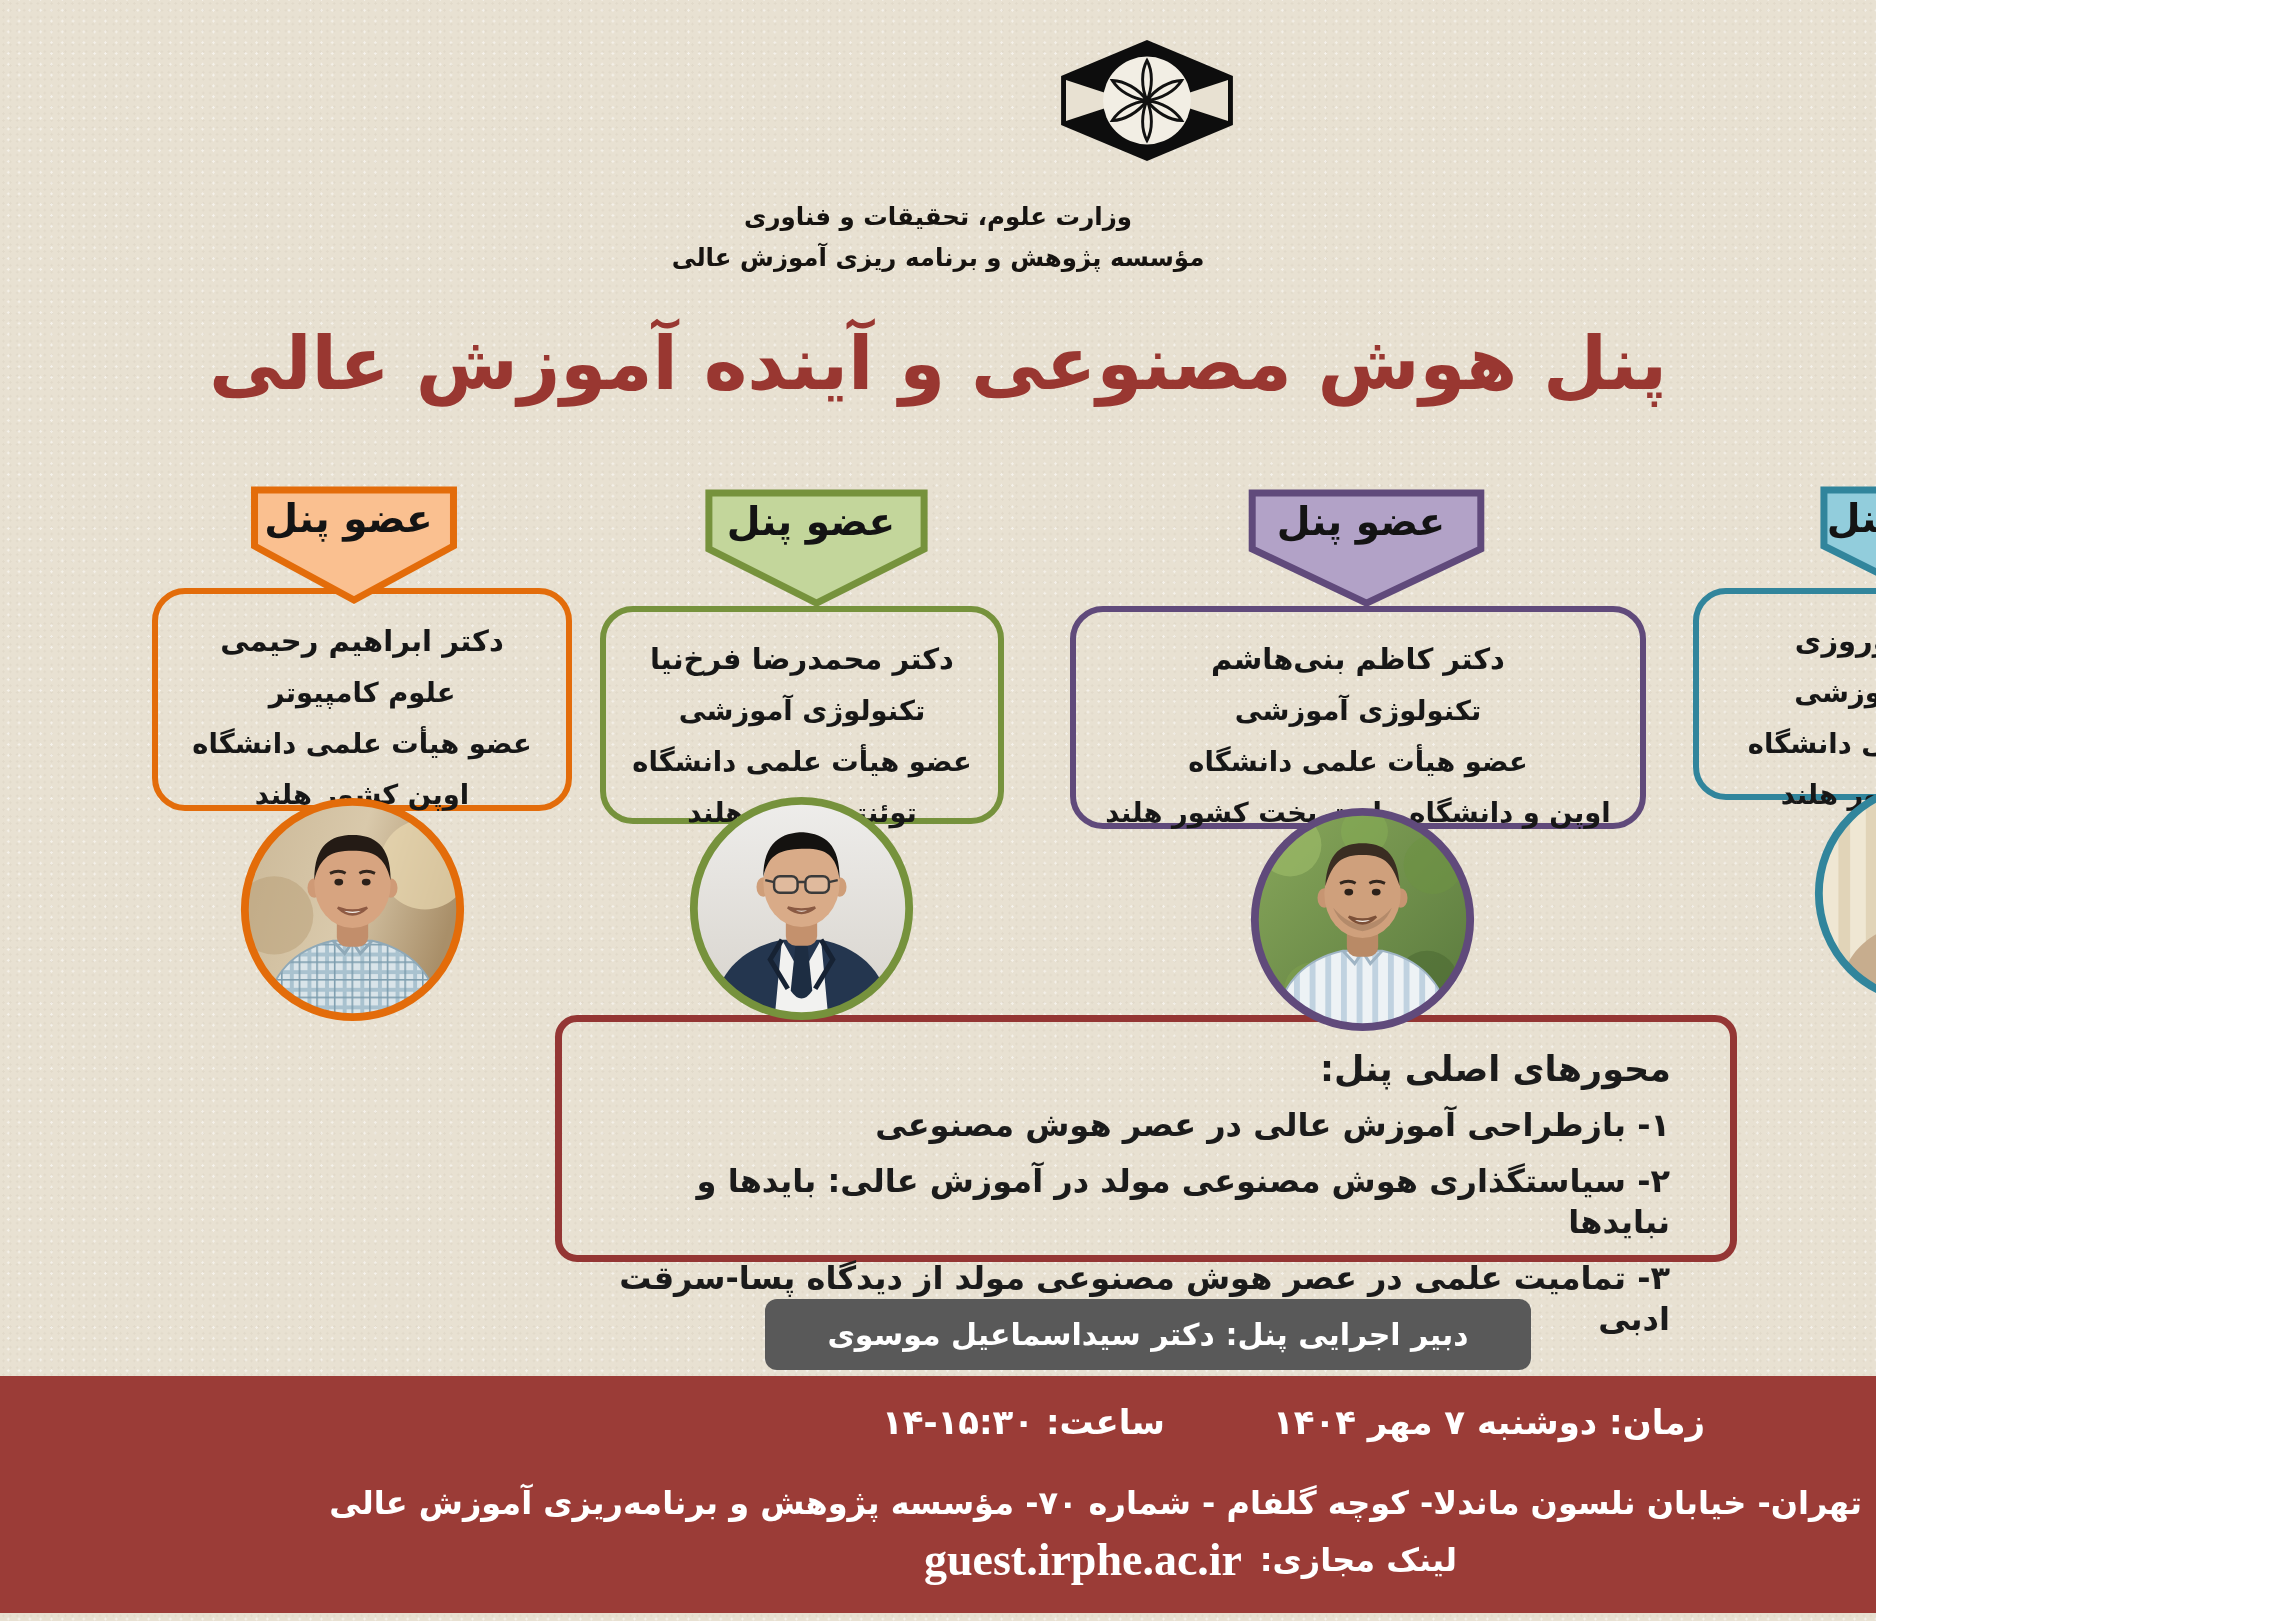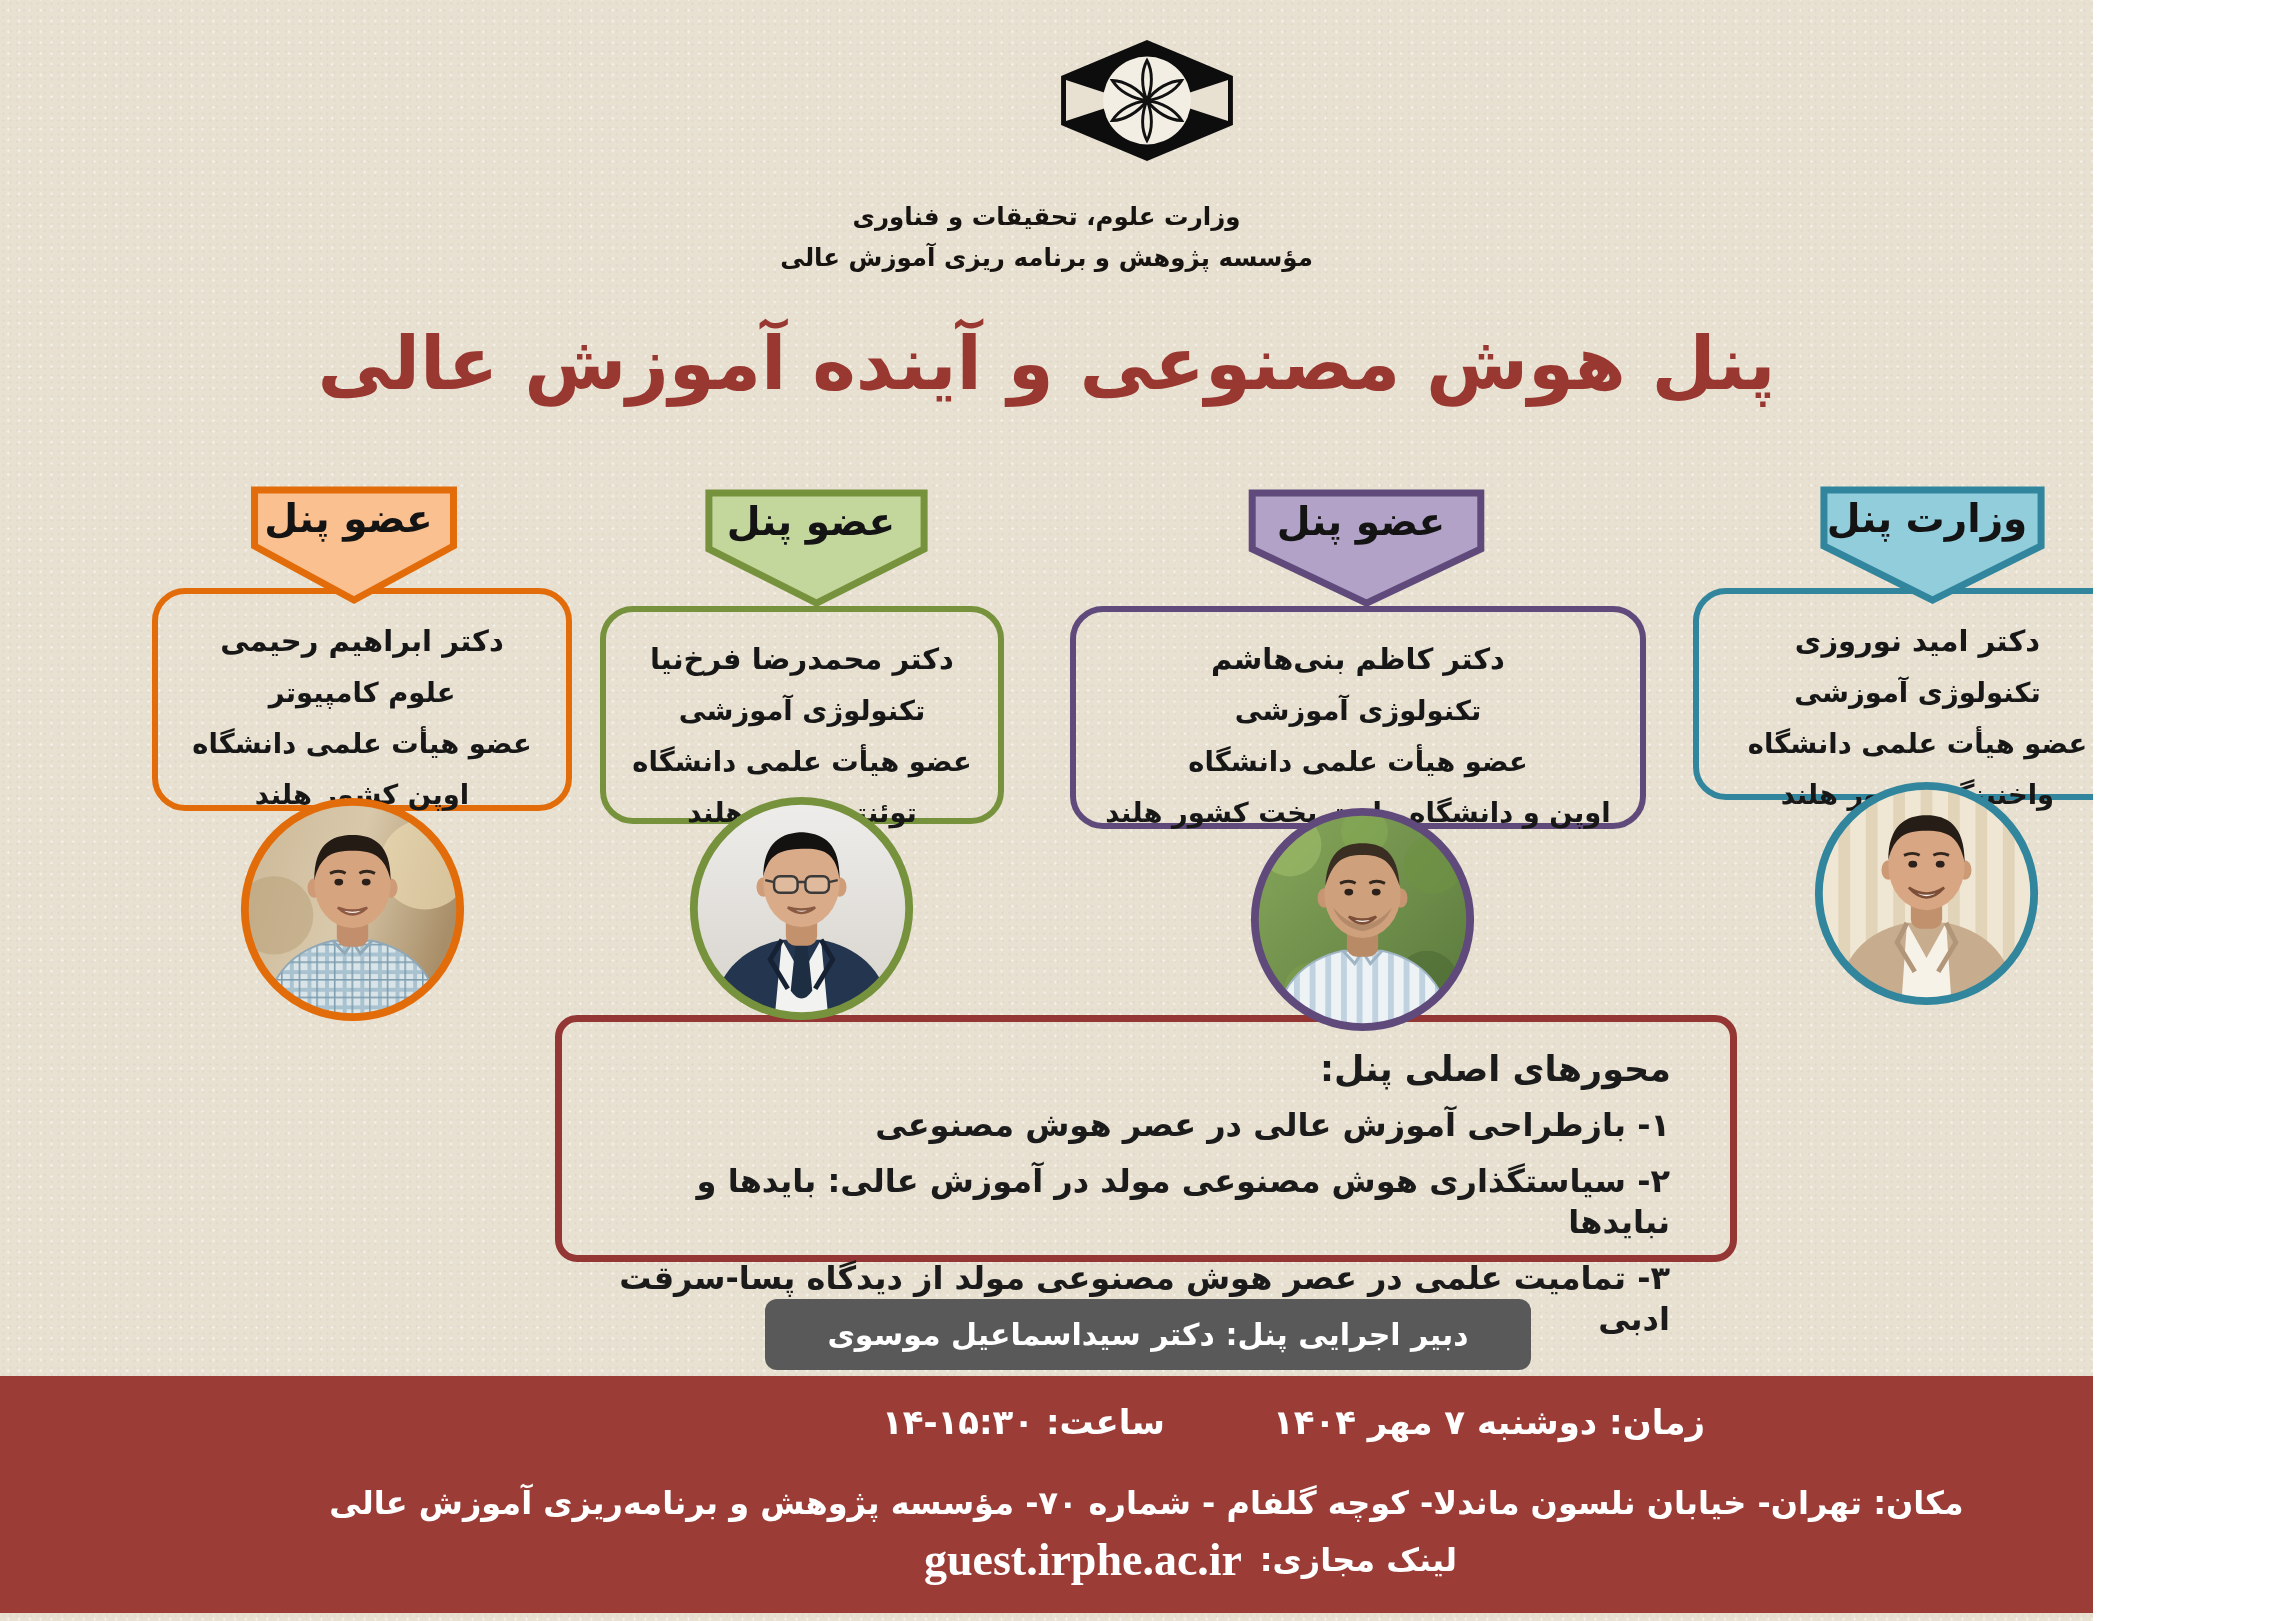--- a/index.html
+++ b/index.html
@@ -1,18 +1,18 @@
 <!DOCTYPE html>
 <html lang="fa"><head>
 <meta charset="utf-8">
 <style>
   html,body{margin:0;padding:0;}
   .poster{
     position:relative;
-    width:2093px;height:1621px;
+    width:1876px;height:1621px;
     background-color:#e8e1d2;
     background-image:
       radial-gradient(rgba(110,95,70,0.06) 1px, transparent 1.4px),
       radial-gradient(rgba(255,255,255,0.55) 1px, transparent 1.4px);
     background-size:6.9px 6.9px, 10.8px 10.8px;
     background-position:0 0, 2.9px 4.9px;
     overflow:hidden;
     font-family:"DejaVu Sans", sans-serif;
     direction:rtl;
   }

